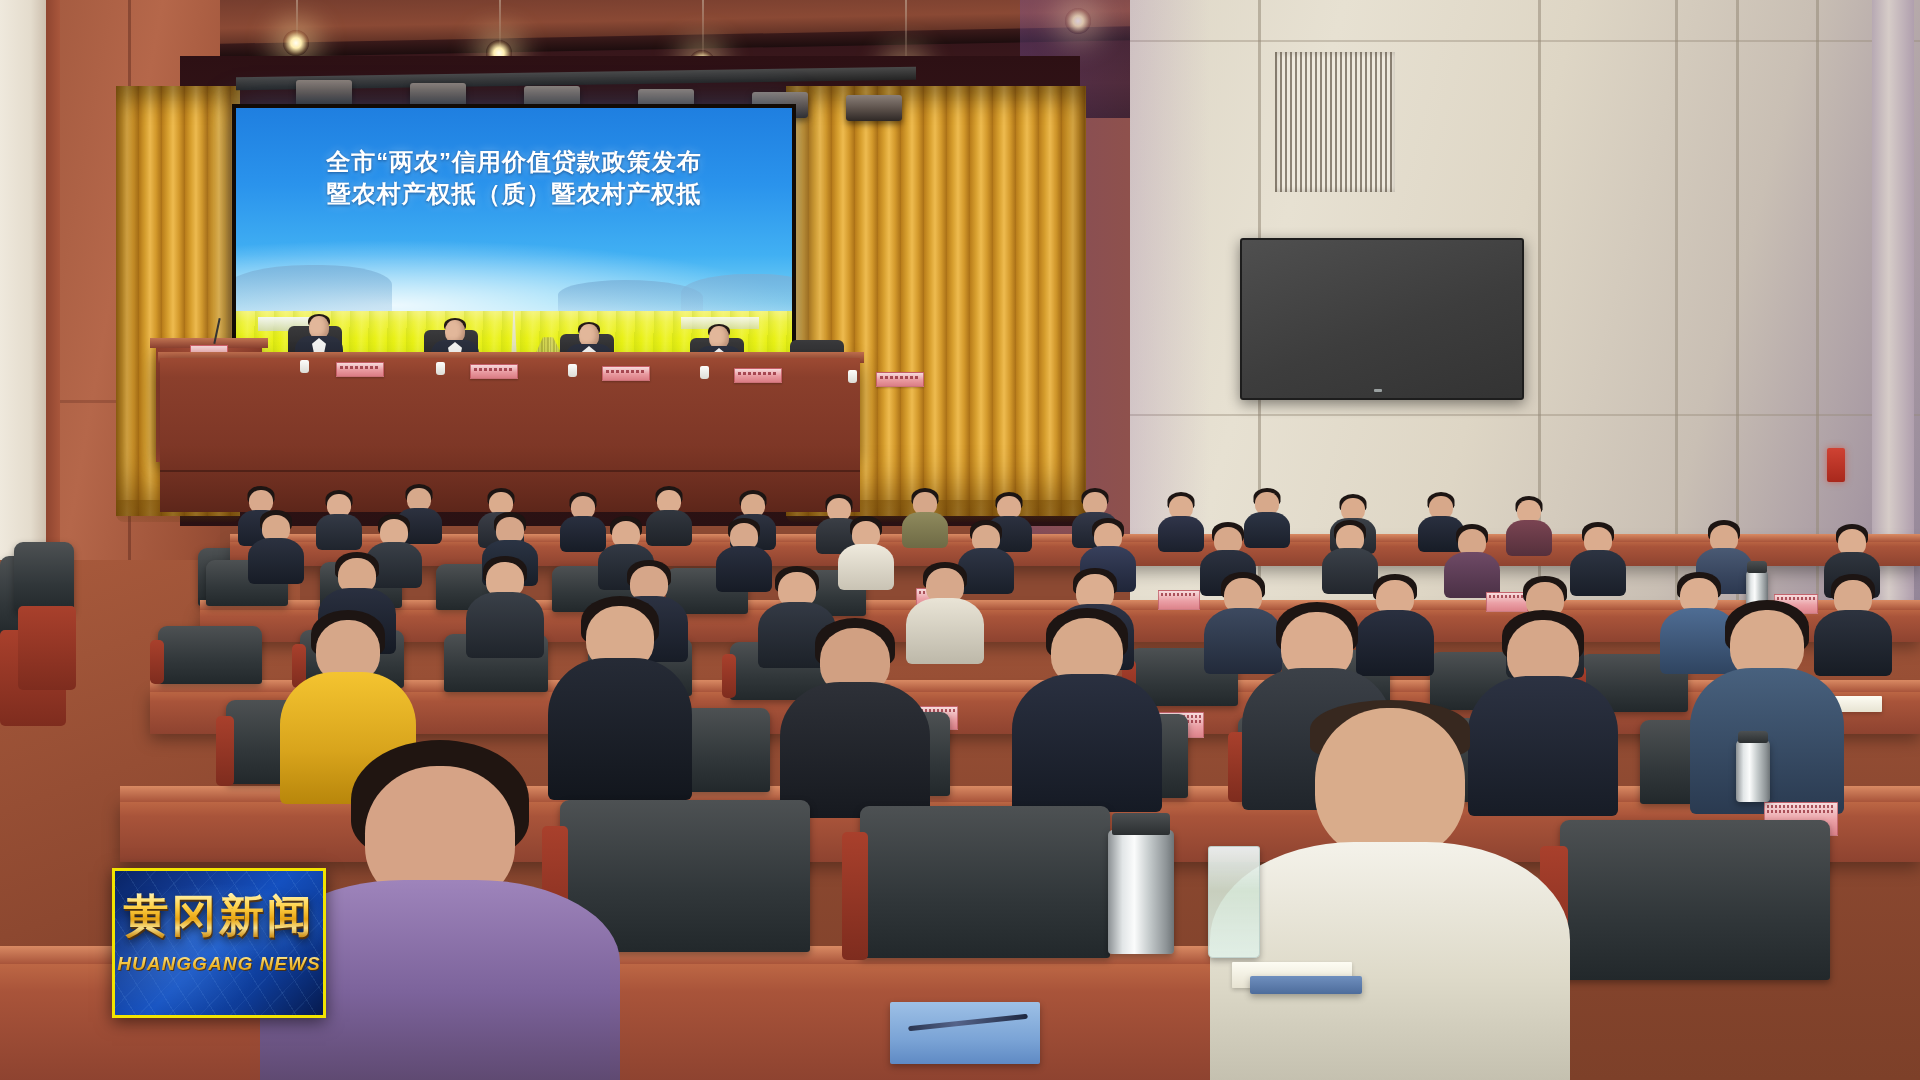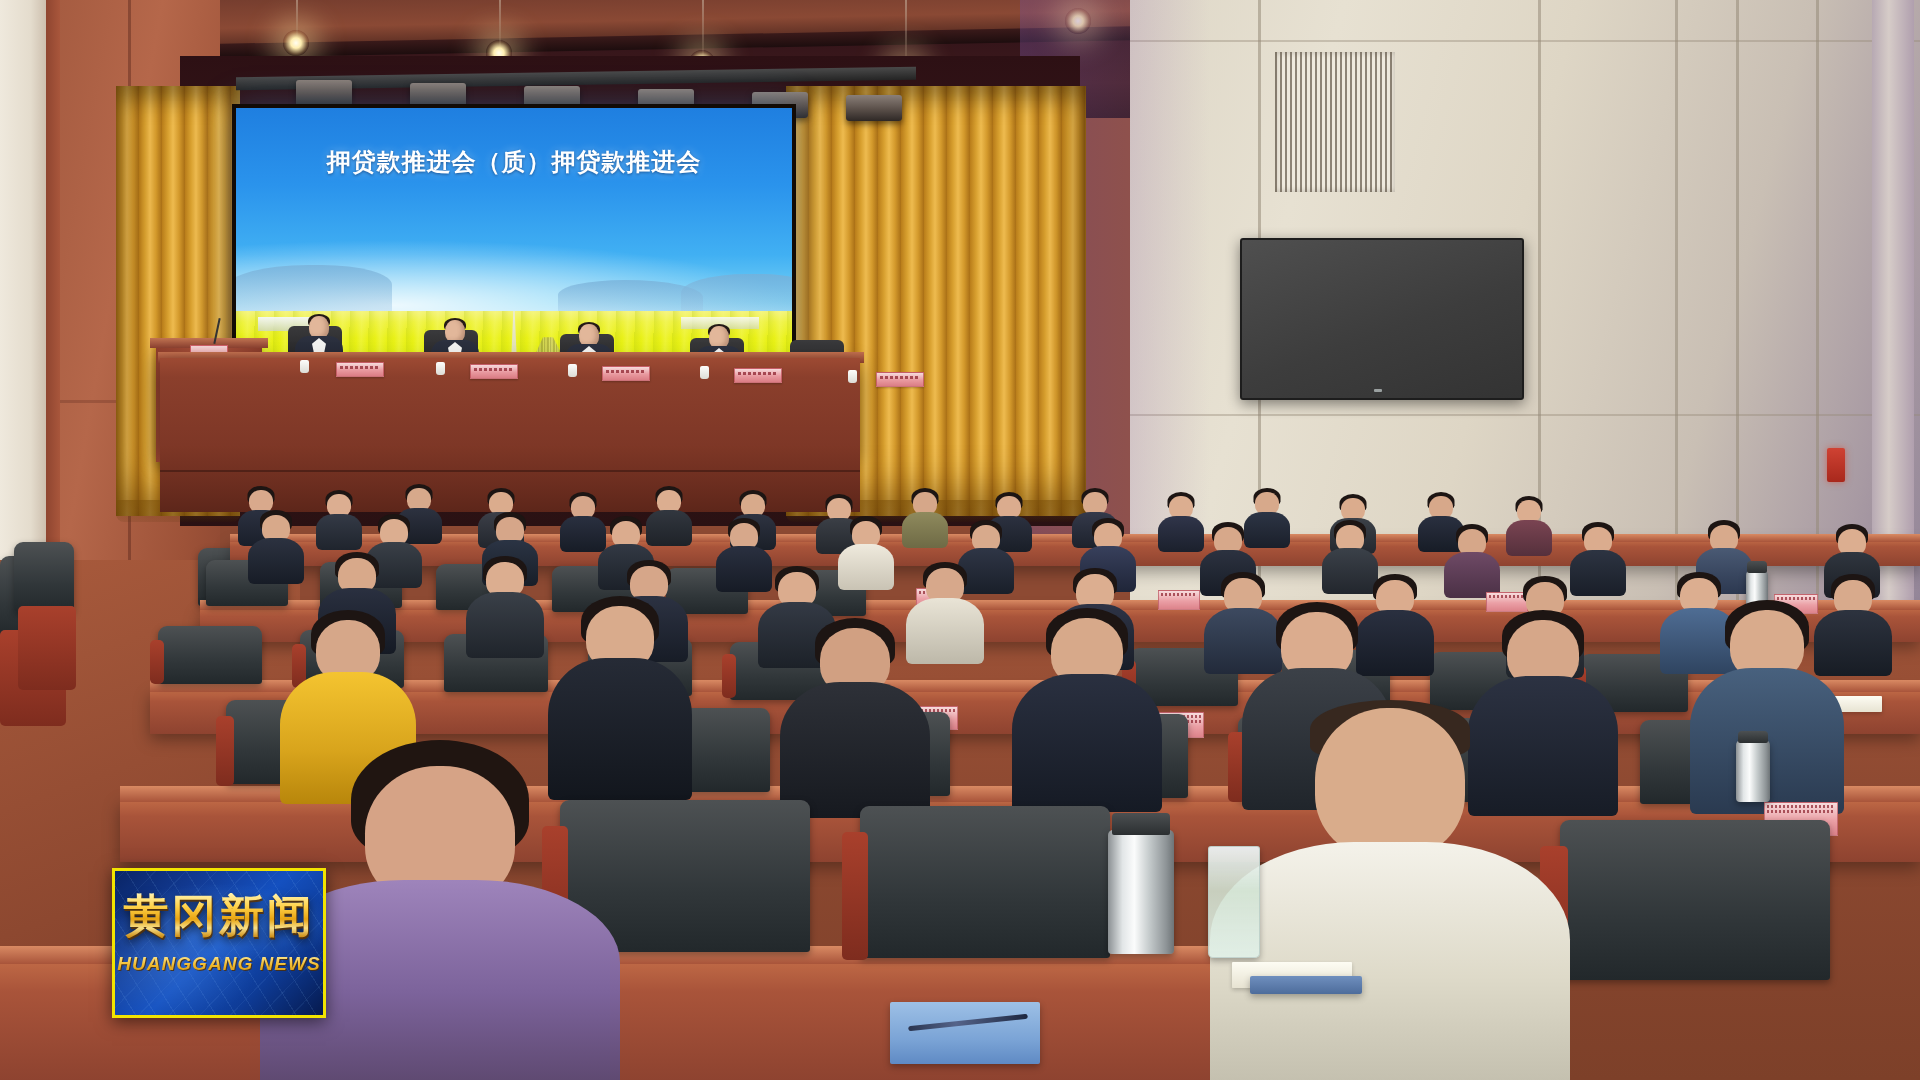--- a/index.html
+++ b/index.html
@@ -267,21 +267,22 @@
       <div class="led-mtn m1"></div>
       <div class="led-mtn m2"></div>
       <div class="led-mtn m3"></div>
       <div class="led-field"></div>
       <div class="led-field-texture"></div>
       <div class="led-village"></div>
       <div class="led-village2"></div>
       <div class="led-road"></div>
       <div class="led-crowd"></div>
       <div class="led-title">
-        <span class="l2">押贷款推进会（质）押贷款推进会</span>
+        <span>全市“两农”信用价值贷款政策发布</span>
+        <span class="l2">暨农村产权抵（质）暨农村产权抵</span>
       </div>
     </div>
   </div>
 
   <div class="podium"></div>
   <div class="podium-top"></div>
   <div class="podium-card"></div>
   <div class="podium-mic"></div>
 
   <div class="dais-chair" style="left:288px;top:326px;"></div>

